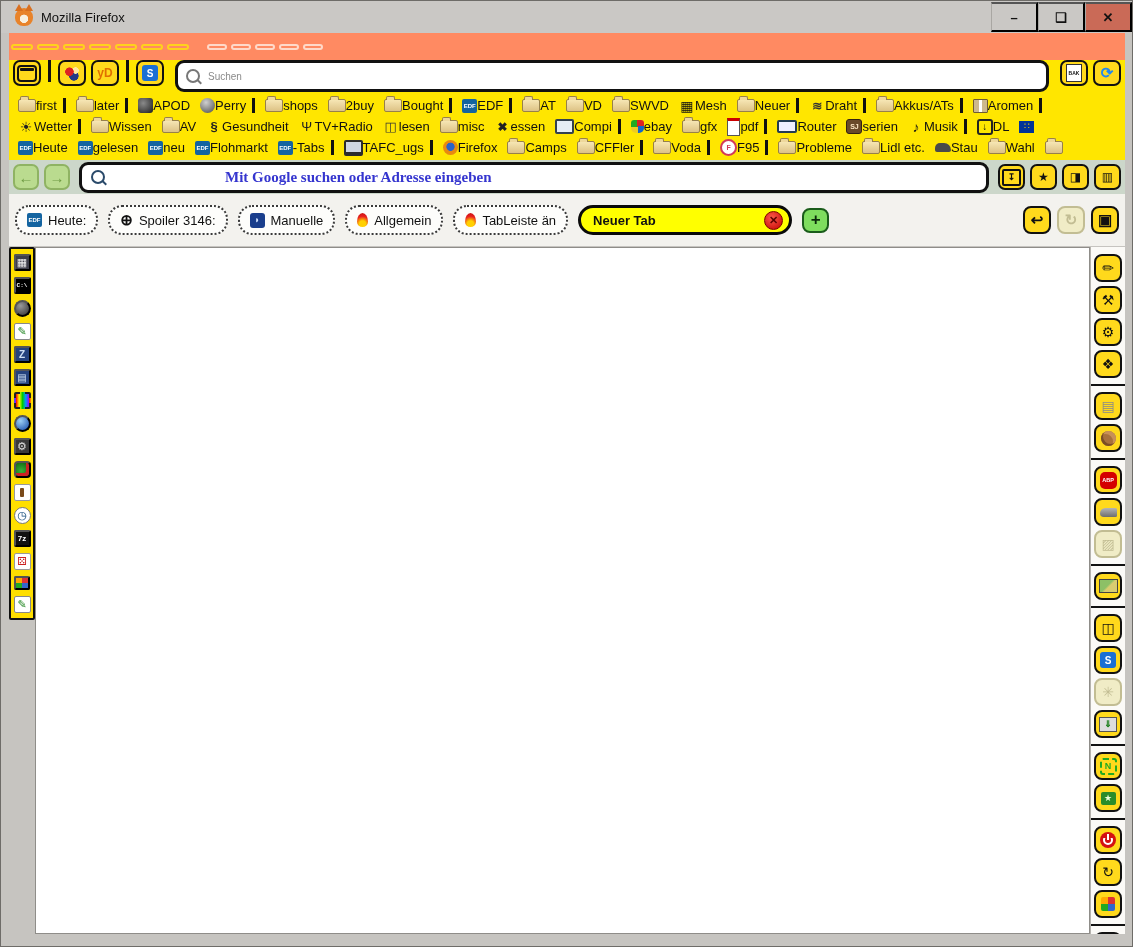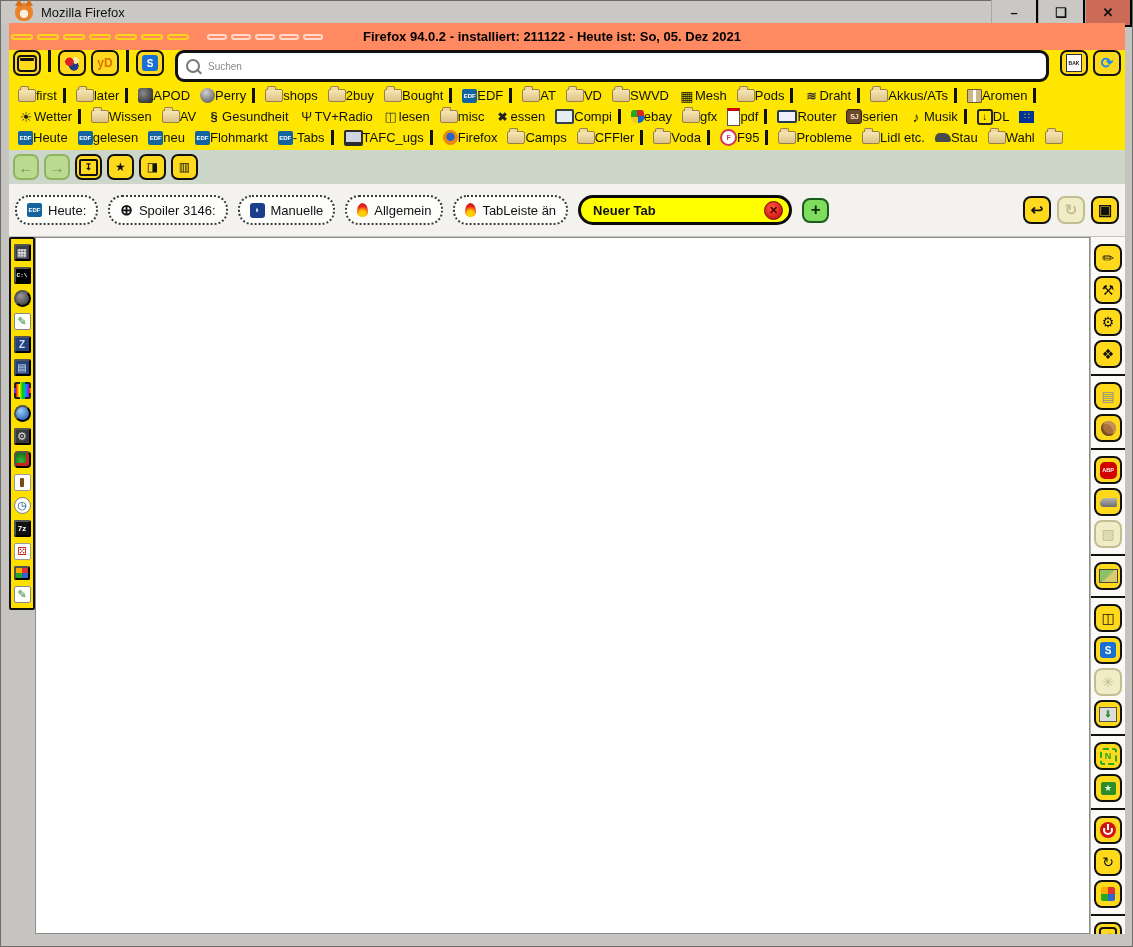--- a/index.html
+++ b/index.html
@@ -1,19 +1,19 @@
 <!DOCTYPE html>
 <html><head>
 <meta charset="utf-8">
 <style>
   html,body{margin:0;padding:0;}
   body{width:1133px;height:947px;overflow:hidden;font-family:"Liberation Sans",sans-serif;background:#8f8d89;}
   .window{width:1133px;height:947px;box-sizing:border-box;background:#c6c4c0;display:flex;flex-direction:column;border:1px solid #6e6c68;}
   
-  .titlebar{height:22px;display:flex;align-items:center;background:#cac8c5;flex:none;}
+  .titlebar{height:32px;display:flex;align-items:center;background:#cac8c5;flex:none;}
   .fox{width:18px;height:18px;margin:0 8px 0 14px;border-radius:50% 50% 45% 45%;background:radial-gradient(circle at 50% 60%,#f8f0e0 0 28%,#e8832a 32% 100%);position:relative;}
   .fox::before,.fox::after{content:"";position:absolute;top:-4px;width:0;height:0;border-left:4px solid transparent;border-right:4px solid transparent;border-bottom:7px solid #d86f1f;}
   .fox::before{left:0;} .fox::after{right:0;}
   .title-text{font-size:13px;color:#111;}
   .win-controls{margin-left:auto;display:flex;height:30px;}
   .win-btn{width:47px;height:30px;display:flex;align-items:center;justify-content:center;font-size:13px;font-weight:bold;color:#111;border-left:1px solid #a9a7a3;background:#cac8c5;}
   .win-btn.close{background:#ca6a57;}
   
   .menubar{height:25px;background:#ff8a62;display:flex;align-items:center;flex:none;margin:0 7px 0 8px;padding:1px 2px;gap:4px;}
   .menu-btn{display:block;background:#ff8a62;border:2px solid #ffd21c;border-radius:8px;padding:1px 9px;font-size:13px;font-weight:bold;color:#111;font-family:"Liberation Sans",sans-serif;}
@@ -159,21 +159,20 @@
         <button class="menu-btn"></button>
       </span>
     <span class="mb-group g2">
 
     <button class="custom-btn"></button>
         <button class="custom-btn"></button>
         <button class="custom-btn"></button>
         <button class="custom-btn"></button>
         <button class="custom-btn"></button>
       </span>
-    <span class="menu-status">Firefox 94.0.2 - installiert:  211122 - Heute ist:  So, 05. Dez 2021</span>
   </div>
 
   <div class="toolbar">
     <button class="tb-btn">
         <span class="ic-tabcenter"></span>
       </button>
     <span class="tb-sep"></span>
     <button class="tb-btn">
         <span class="ic-balls"></span>
       </button>
@@ -242,21 +241,21 @@
         <button class="bm">
           <span class="bi ic-folder"></span>
           <span>SWVD</span>
         </button>
         <button class="bm">
           <span class="bi ic-mesh">▦</span>
           <span>Mesh</span>
         </button>
         <button class="bm sep">
           <span class="bi ic-folder"></span>
-          <span>Pods</span>
+          <span>Neuer</span>
         </button>
         <button class="bm sep">
           <span class="bi ic-coil">≋</span>
           <span>Draht</span>
         </button>
         <button class="bm sep">
           <span class="bi ic-folder"></span>
           <span>Akkus/ATs</span>
         </button>
         <button class="bm sep">
@@ -400,20 +399,24 @@
         <button class="bm">
           <span class="bi ic-folder"></span>
 
         </button>
       </div>
   </div>
 
   <div class="urlrow">
     <button class="nav-btn">←</button>
     <button class="nav-btn">→</button>
+    <span class="url-wrap">
+      <span class="mag blue"></span>
+      <input class="url-input" placeholder="Mit Google suchen oder Adresse eingeben" style="">
+    </span>
     <span style="display:flex;gap:5px;">
 
     <button class="ur-btn">
           <span class="bi ic-dlwin">↧</span>
         </button>
         <button class="ur-btn">
           <span class="bi ic-starplus">★</span>
         </button>
         <button class="ur-btn">
           <span class="bi ic-panel">◨</span>

